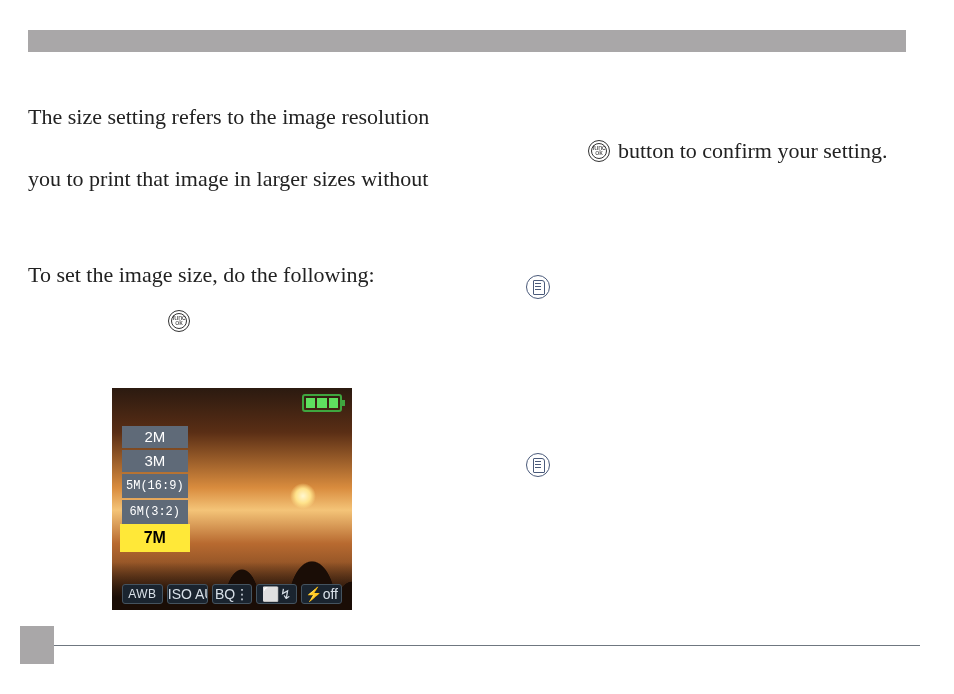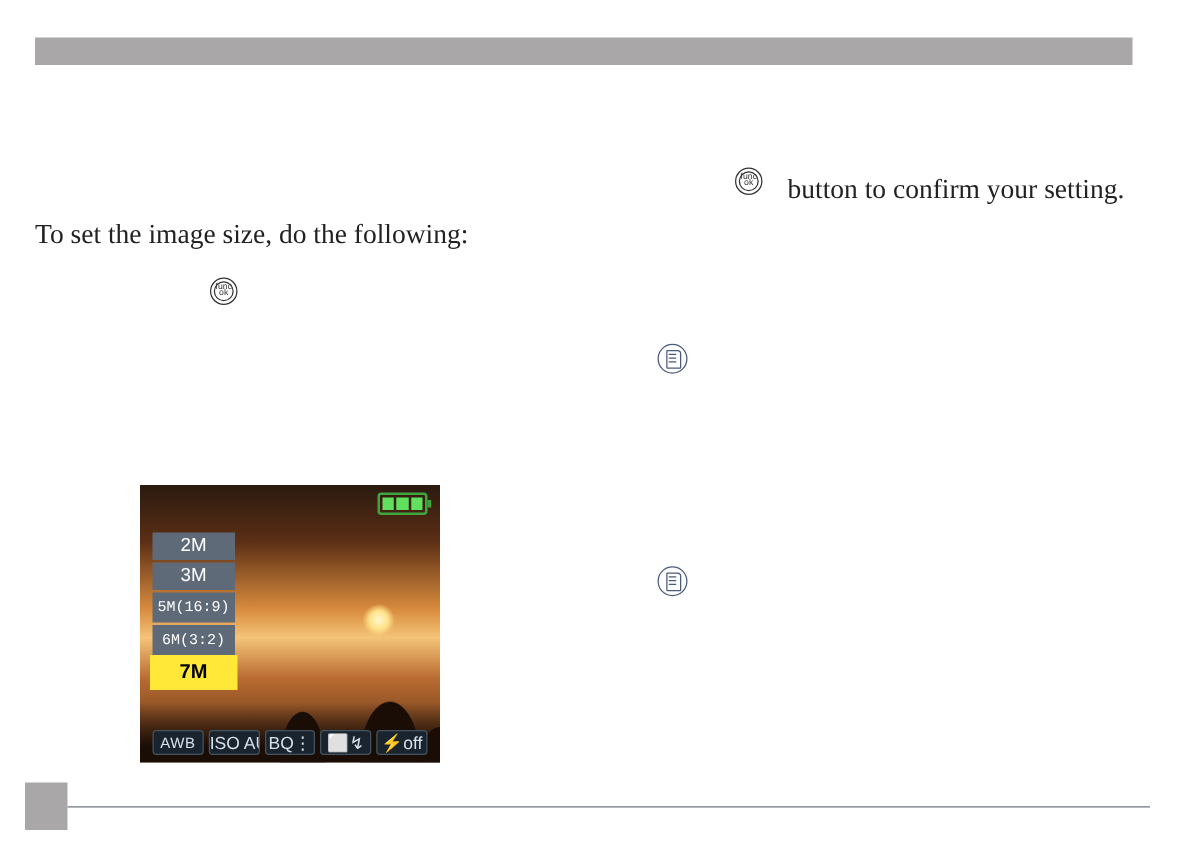--- a/index.html
+++ b/index.html
@@ -221,35 +221,37 @@
   .page-tab {
     position: absolute;
     left: 20px;
     bottom: 30px;
     width: 34px;
     height: 38px;
     background: #a9a7a8;
   }
   .inline-icon-row {
     display: flex;
-    align-items: flex-start;
-    gap: 20px;
+    align-items: center;
+    gap: 8px;
   }
   .mt34 { margin-top: 34px; }
   .ic-wrap { position: absolute; }
 </style>
 </head>
 <body>
 
 <div class="top-bar"></div>
 
 <div class="content">
 
   <div class="col-left">
+    <div class="para">The size setting refers to the image resolution</div>
     <div class="gap"></div>
+    <div class="para">you to print that image in larger sizes without</div>
     <div class="gap"></div>
     <div class="para mt34">To set the image size, do the following:</div>
     <div style="position:relative; height:30px;">
       <span class="ic-wrap" style="left:140px; top:2px;">
         <span class="func-icon">
           <span class="func-label"><span>func</span><span class="ok">ok</span></span>
         </span>
       </span>
     </div>
   </div>

